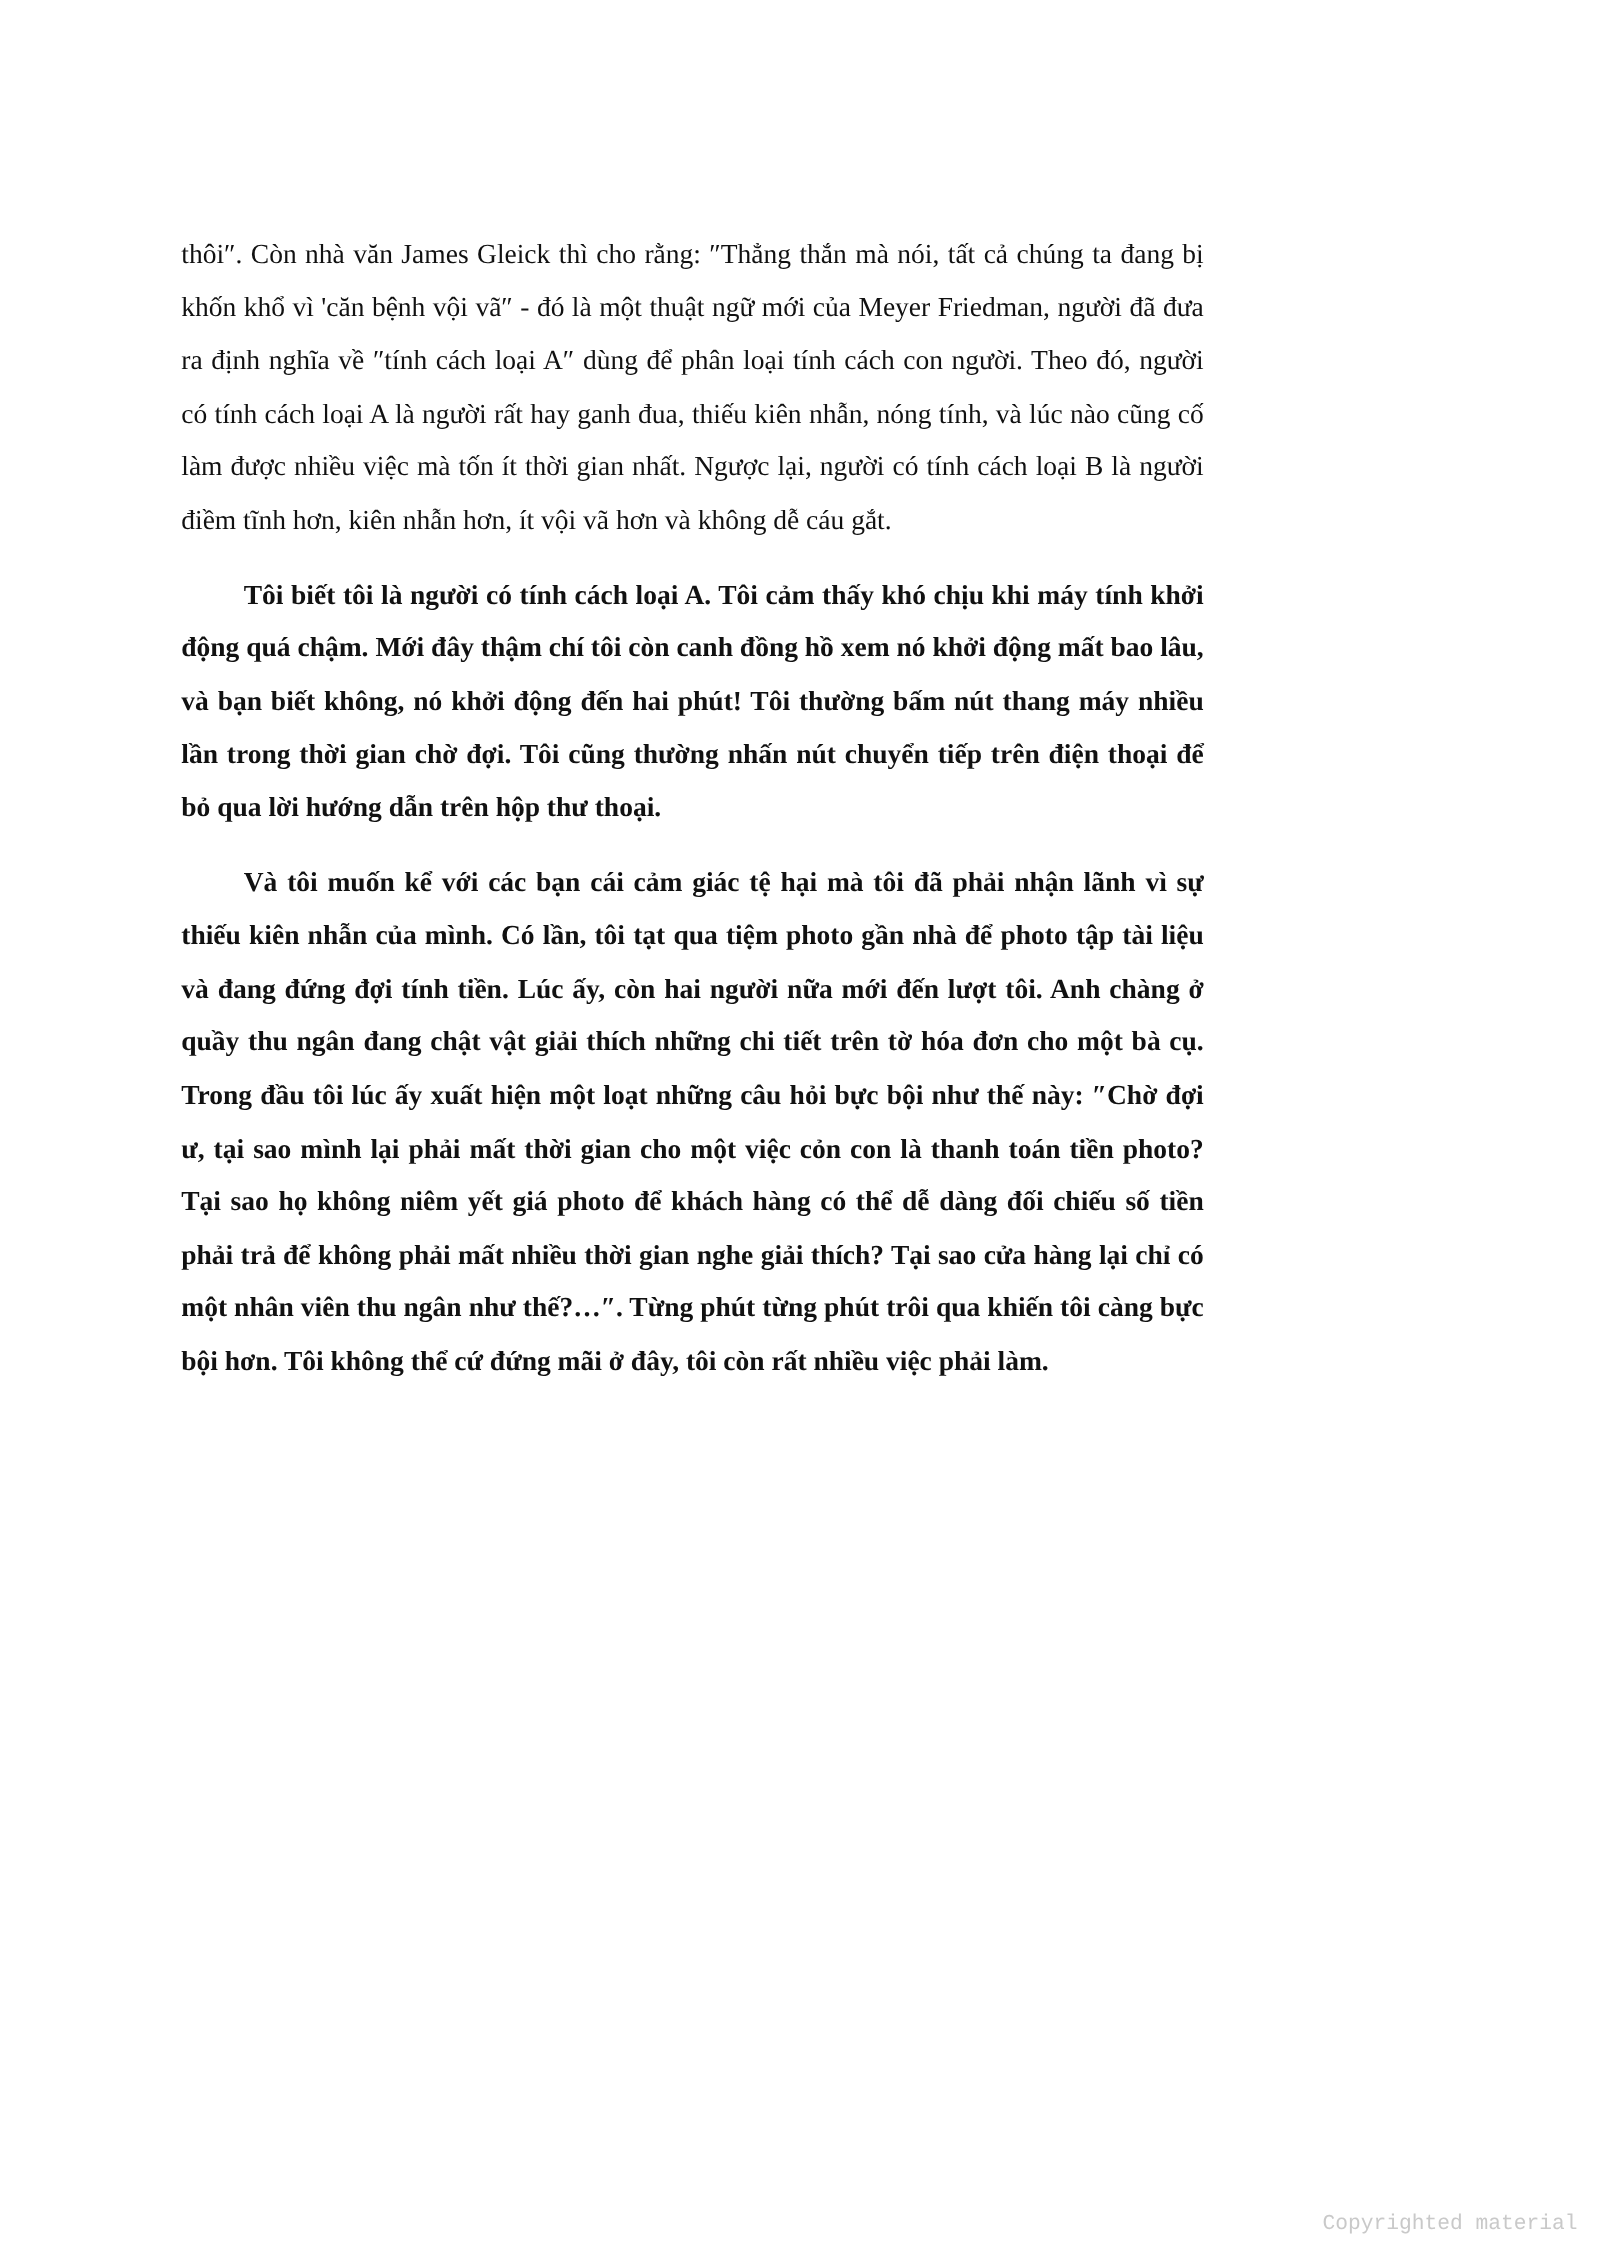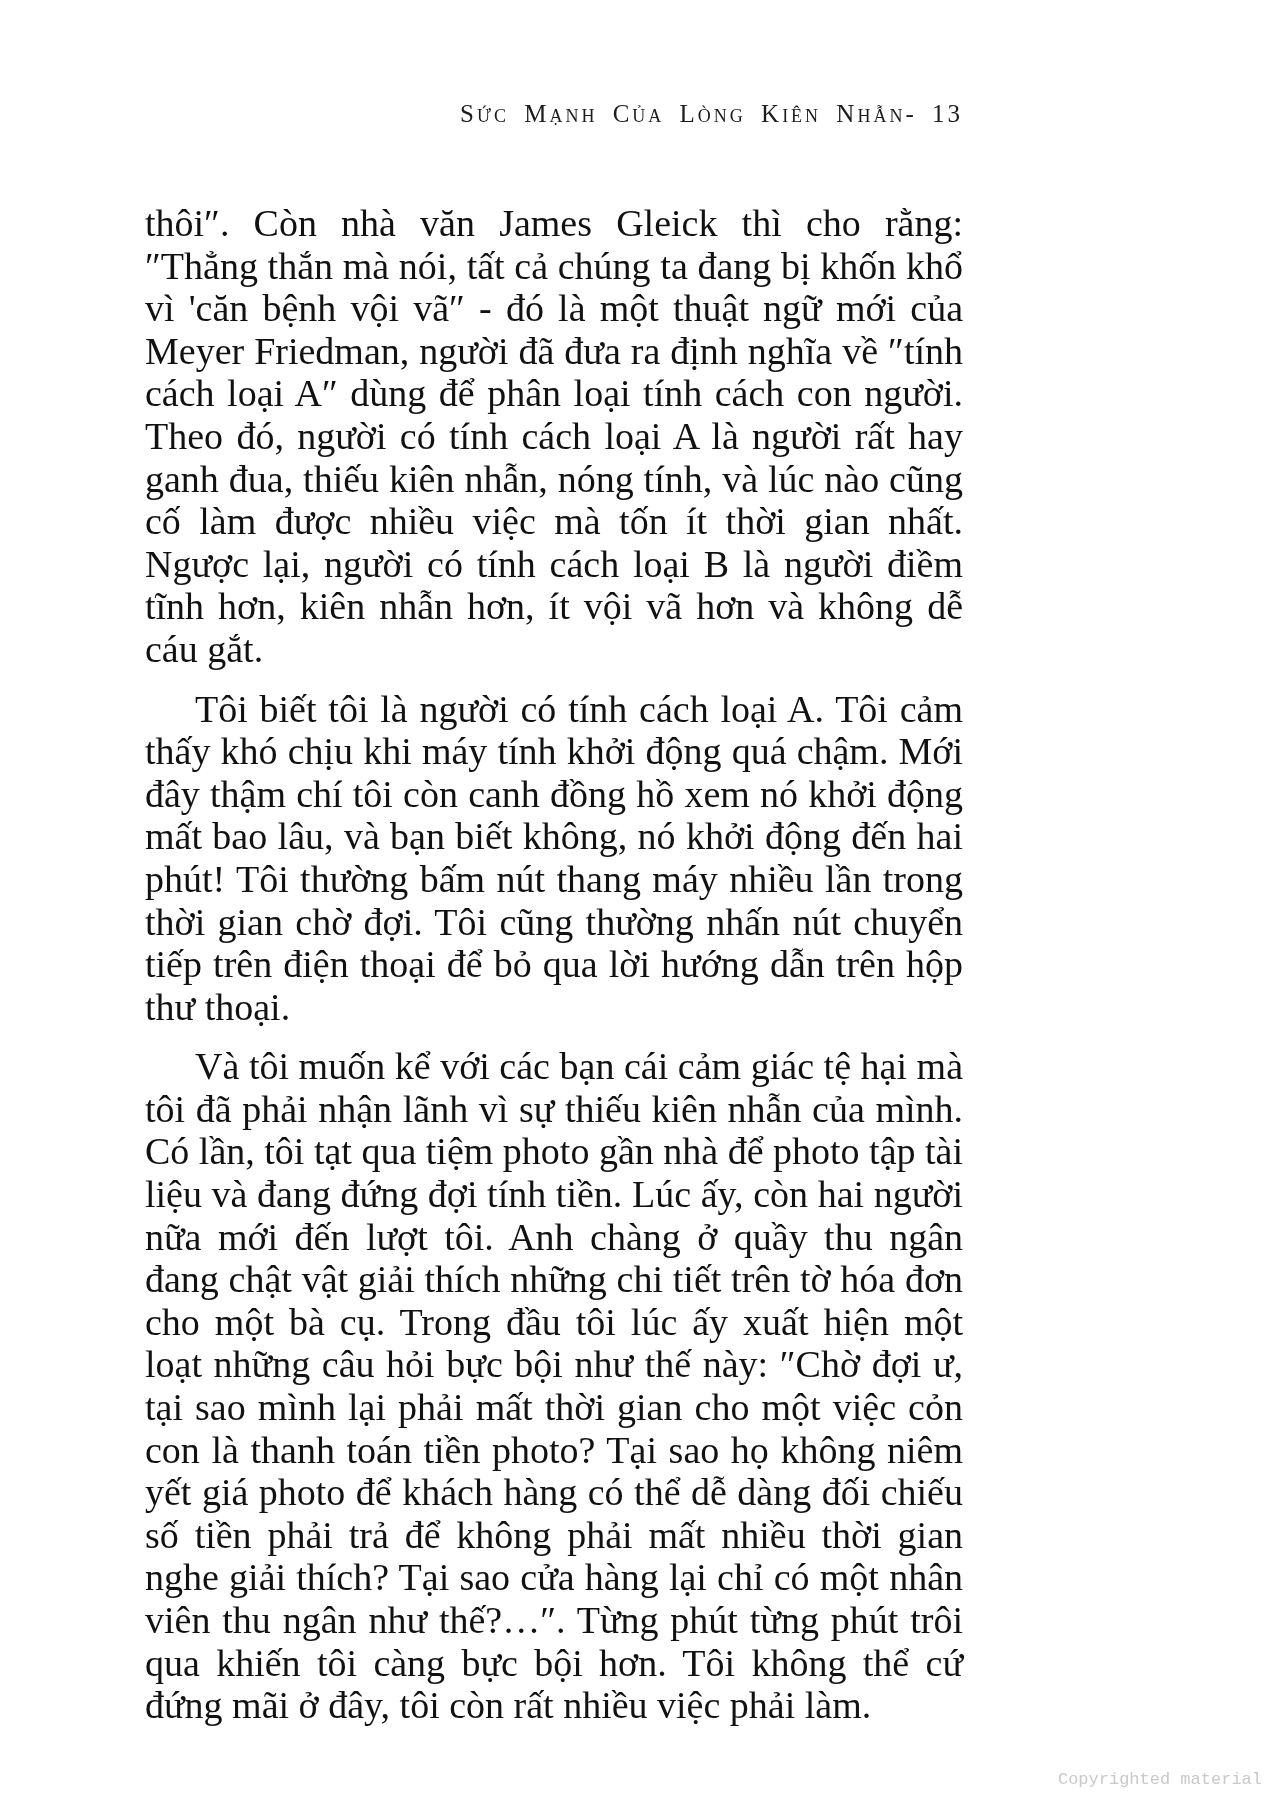--- a/index.html
+++ b/index.html
@@ -27,47 +27,46 @@
     letter-spacing: 3px;
     word-spacing: 6px;
     color: #1c1c1c;
     white-space: nowrap;
   }
   .body-text {
     position: absolute;
     top: 182px;
     left: 145px;
     width: 818px;
-    font-size: 38px;
+    font-size: 22px;
     line-height: 42.6px;
     text-align: justify;
     color: #111111;
-    margin-top: 20px;
   }
   .body-text p {
     margin: 0 0 17px 0;
   }
   .body-text p.indented {
     text-indent: 50px;
+    font-weight: bold;
   }
   .watermark {
     position: absolute;
     right: 18px;
     bottom: 22px;
     font-family: Liberation Mono, monospace;
     font-size: 17px;
     color: #c9c9c9;
   }
 </style>
 </head>
 <body>
 
 <div class="page">
 
-  <div class="running-header">Sức Mạnh Của Lòng Kiên Nhẫn- 13</div>
 
   <div class="body-text">
     <p>thôi″. Còn nhà văn James Gleick thì cho rằng: ″Thẳng thắn mà nói, tất cả chúng ta đang bị khốn khổ vì 'căn bệnh vội vã″ - đó là một thuật ngữ mới của Meyer Friedman, người đã đưa ra định nghĩa về ″tính cách loại A″ dùng để phân loại tính cách con người. Theo đó, người có tính cách loại A là người rất hay ganh đua, thiếu kiên nhẫn, nóng tính, và lúc nào cũng cố làm được nhiều việc mà tốn ít thời gian nhất. Ngược lại, người có tính cách loại B là người điềm tĩnh hơn, kiên nhẫn hơn, ít vội vã hơn và không dễ cáu gắt.</p>
     <p class="indented">Tôi biết tôi là người có tính cách loại A. Tôi cảm thấy khó chịu khi máy tính khởi động quá chậm. Mới đây thậm chí tôi còn canh đồng hồ xem nó khởi động mất bao lâu, và bạn biết không, nó khởi động đến hai phút! Tôi thường bấm nút thang máy nhiều lần trong thời gian chờ đợi. Tôi cũng thường nhấn nút chuyển tiếp trên điện thoại để bỏ qua lời hướng dẫn trên hộp thư thoại.</p>
     <p class="indented">Và tôi muốn kể với các bạn cái cảm giác tệ hại mà tôi đã phải nhận lãnh vì sự thiếu kiên nhẫn của mình. Có lần, tôi tạt qua tiệm photo gần nhà để photo tập tài liệu và đang đứng đợi tính tiền. Lúc ấy, còn hai người nữa mới đến lượt tôi. Anh chàng ở quầy thu ngân đang chật vật giải thích những chi tiết trên tờ hóa đơn cho một bà cụ. Trong đầu tôi lúc ấy xuất hiện một loạt những câu hỏi bực bội như thế này: ″Chờ đợi ư, tại sao mình lại phải mất thời gian cho một việc cỏn con là thanh toán tiền photo? Tại sao họ không niêm yết giá photo để khách hàng có thể dễ dàng đối chiếu số tiền phải trả để không phải mất nhiều thời gian nghe giải thích? Tại sao cửa hàng lại chỉ có một nhân viên thu ngân như thế?…″. Từng phút từng phút trôi qua khiến tôi càng bực bội hơn. Tôi không thể cứ đứng mãi ở đây, tôi còn rất nhiều việc phải làm.</p>
   </div>
 
   <div class="watermark">Copyrighted material</div>
 
 </div>

